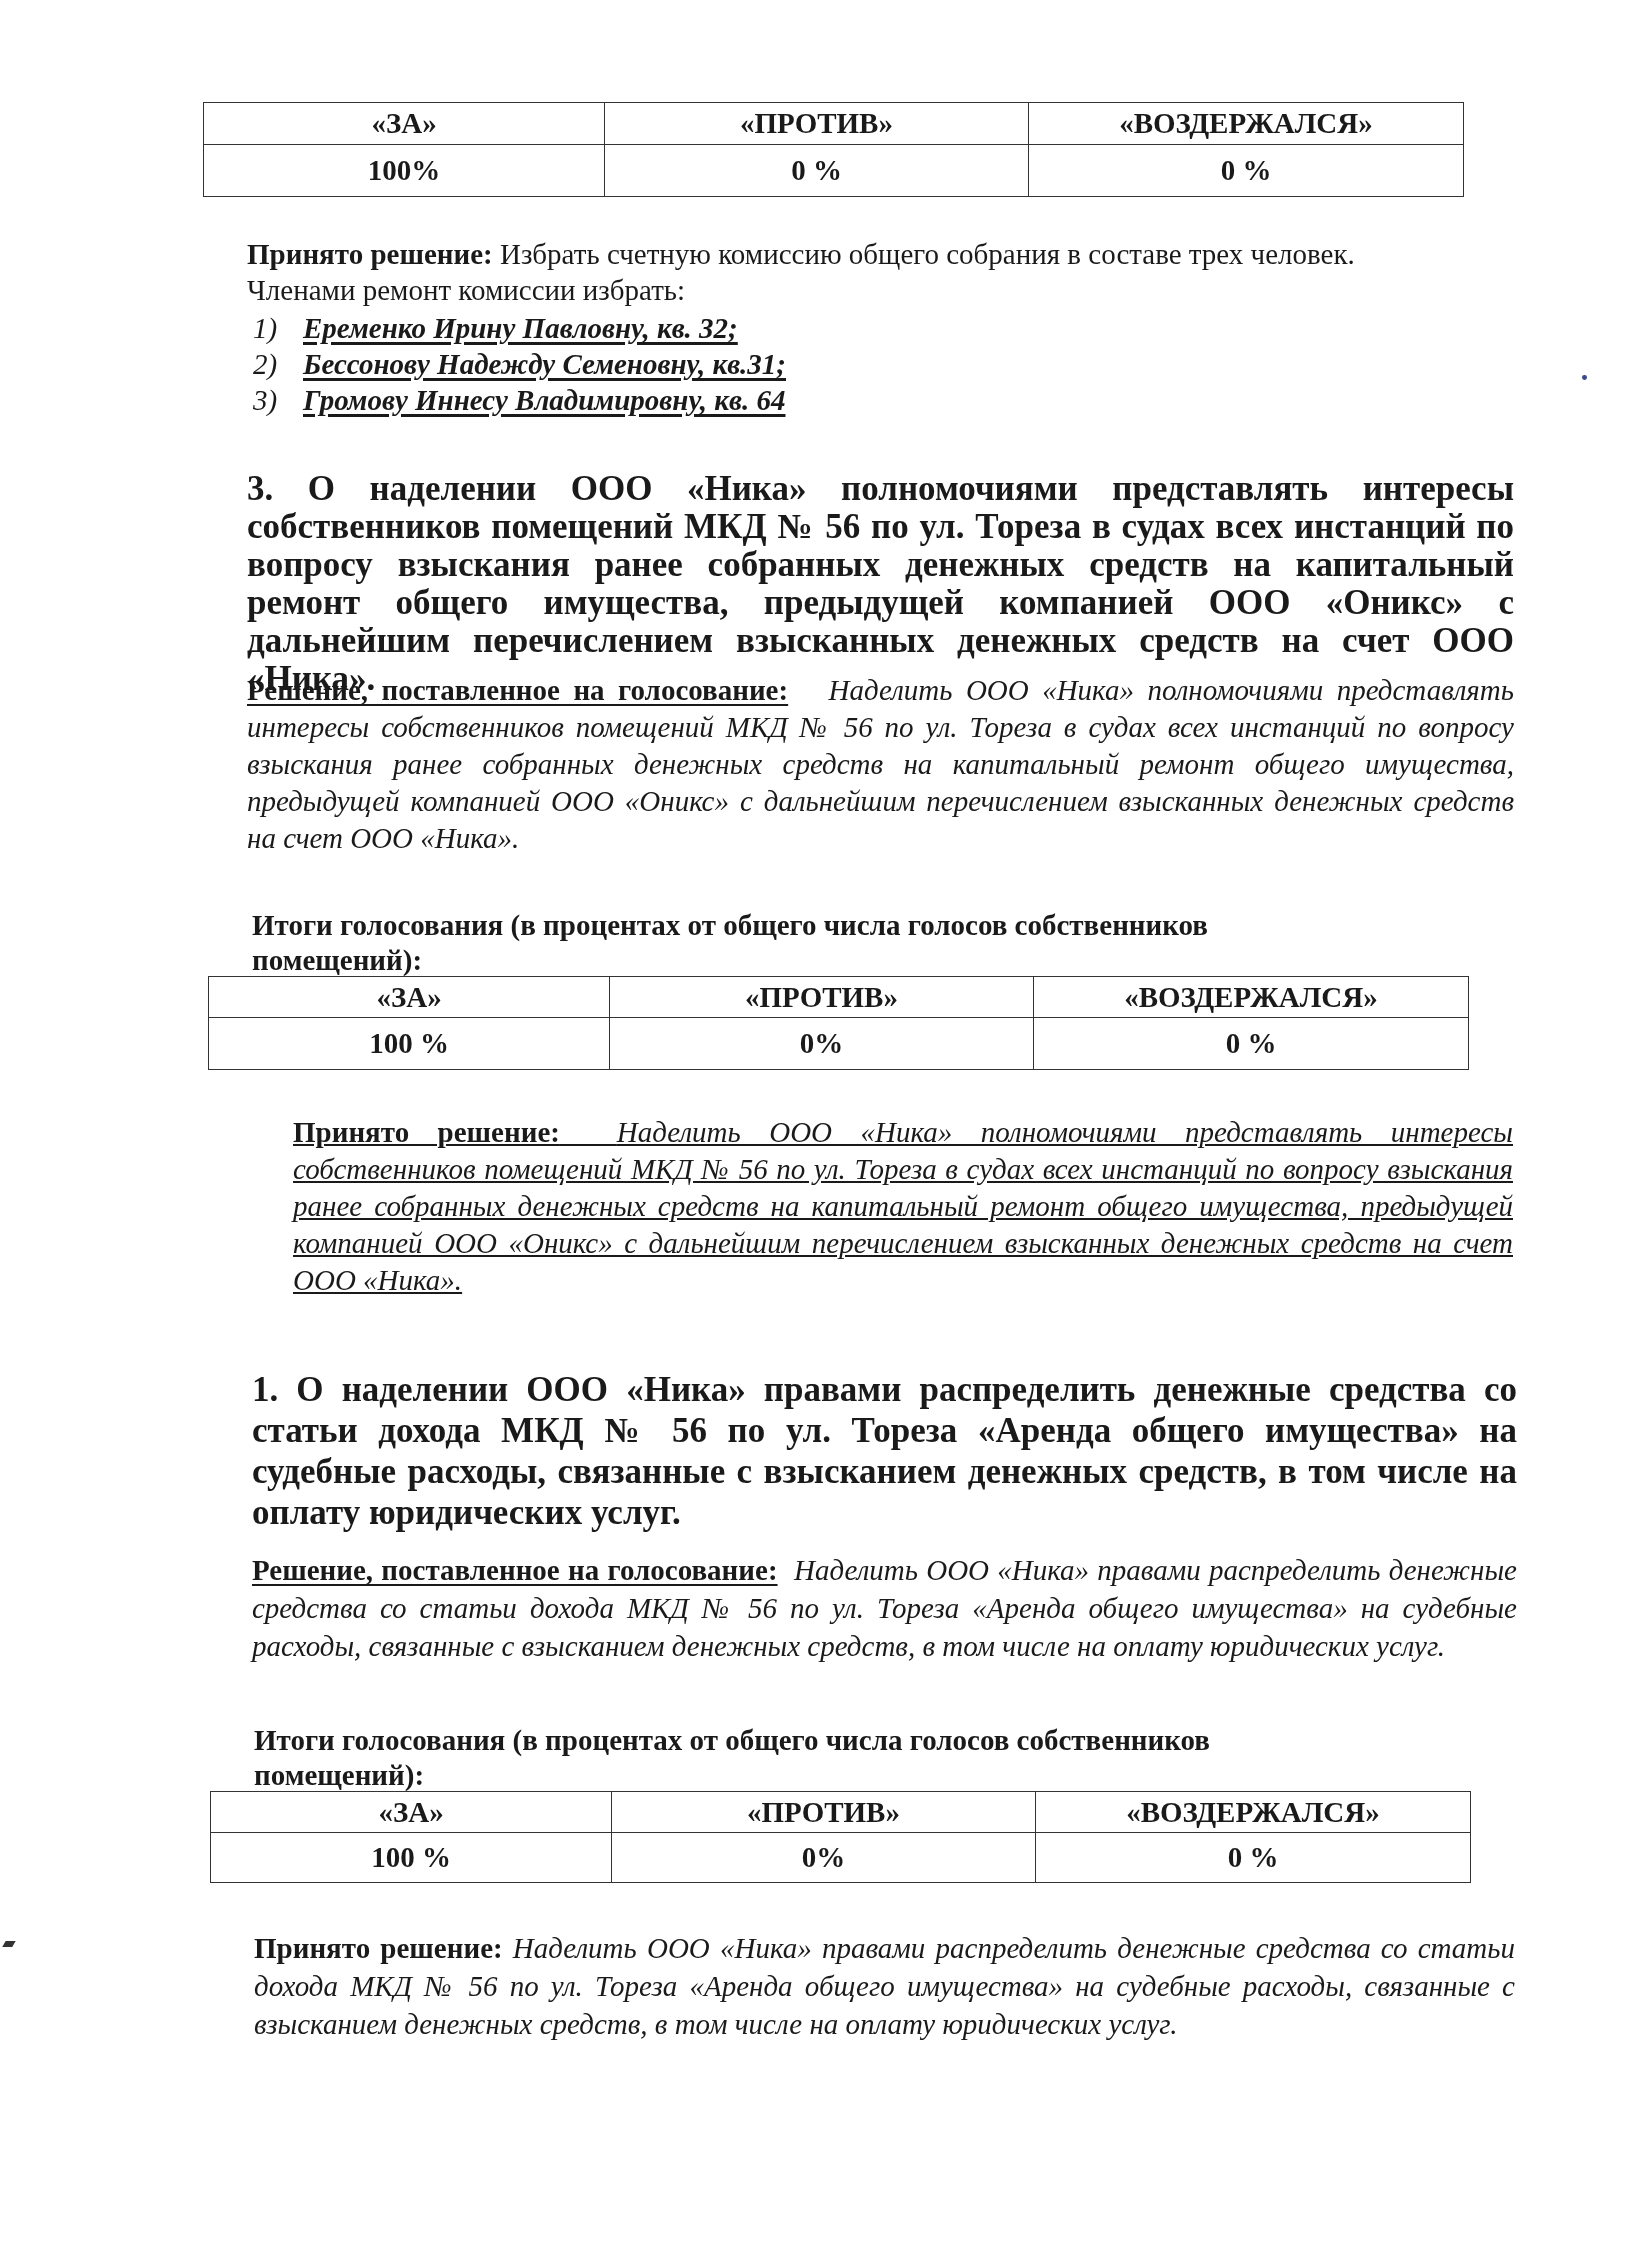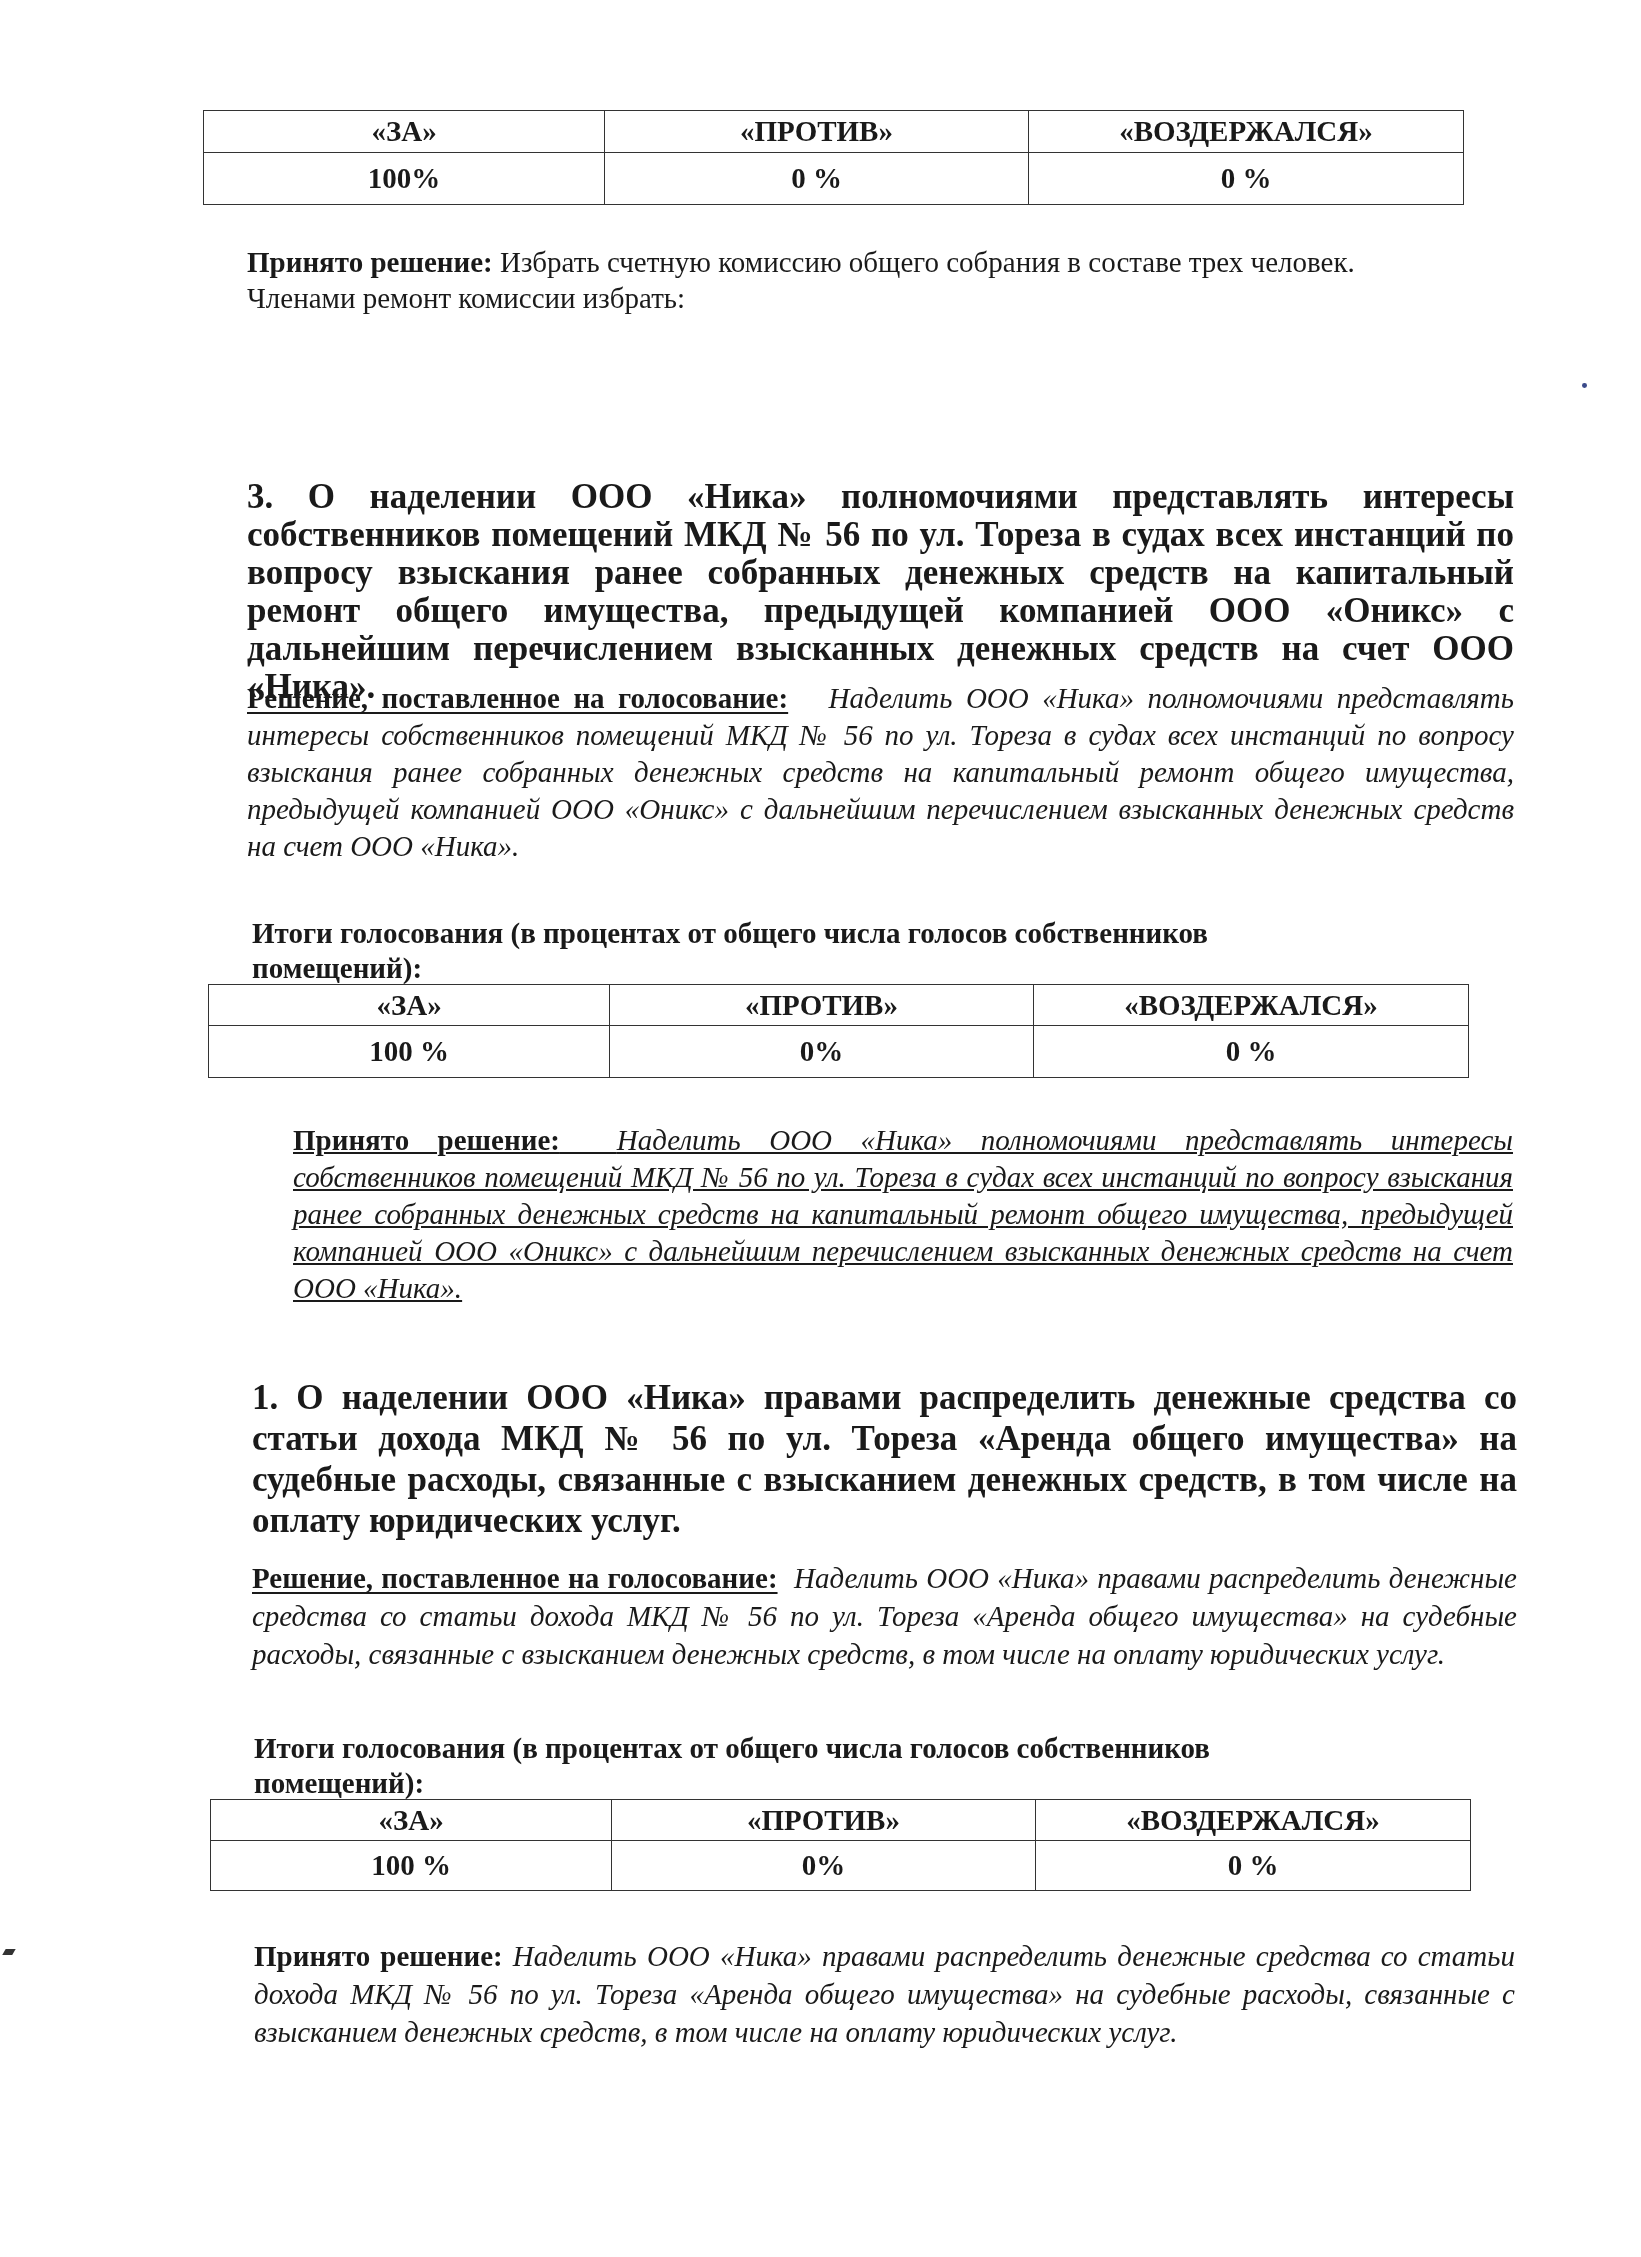--- a/index.html
+++ b/index.html
@@ -1,20 +1,20 @@
 <!DOCTYPE html>
 <html><head>
 <meta charset="utf-8">
 <style>
   html, body { margin: 0; padding: 0; background: #ffffff; }
   body {
     width: 1641px; height: 2257px; position: relative; overflow: hidden;
     font-family: "Liberation Serif", serif; color: #1a1a1a;
   }
-  .page { position: absolute; left: 0; top: 16px; width: 1641px; height: 2017px; }
+  .page { position: absolute; left: 0; top: 8px; width: 1641px; height: 2017px; }
   .abs { position: absolute; margin-left: 44px; }
   table.vote {
     position: absolute; border-collapse: collapse; table-layout: fixed;
     font-family: "Liberation Serif", serif; font-weight: bold; font-size: 29px;
   }
   table.vote td {
     border: 1.9px solid #333; text-align: center; vertical-align: middle; padding: 0;
   }
   .bold { font-weight: bold; }
   .ital { font-style: italic; }
@@ -46,20 +46,25 @@
       <td>0 %</td>
       <td>0 %</td>
     </tr>
   </tbody>
     </table>
 
   <div class="abs txt" style="left:203px; top:227px; width:1265px;">
     <span class="bold">Принято решение:</span><span> Избрать счетную комиссию общего собрания в составе трех человек.</span>
   </div>
   <div class="abs txt" style="left:203px; top:263px;">Членами ремонт комиссии избрать:</div>
+  <ol class="members abs" style="left:253px; top:302px;">
+    <li><span class="num">1)</span><span class="name">Еременко Ирину  Павловну, кв. 32;</span></li>
+    <li><span class="num">2)</span><span class="name">Бессонову Надежду Семеновну, кв.31;</span></li>
+    <li><span class="num">3)</span><span class="name">Громову Иннесу Владимировну, кв. 64</span></li>
+  </ol>
 
   <div class="abs heading" style="left:203px; top:462px; width:1267px;">3. О наделении ООО «Ника» полномочиями представлять интересы собственников помещений МКД № 56 по ул. Тореза в судах всех инстанций по вопросу взыскания ранее собранных денежных средств на капитальный ремонт общего имущества, предыдущей компанией ООО «Оникс»  с дальнейшим перечислением взысканных денежных средств на счет ООО «Ника».</div>
 
   <div class="abs txt just" style="left:203px; top:664px; width:1267px; line-height:37px;">
     <span class="bold under">Решение, поставленное на голосование:</span>&nbsp;&nbsp;
     <span class="ital">Наделить ООО «Ника» полномочиями представлять интересы собственников помещений МКД № 56 по ул. Тореза в судах всех инстанций по вопросу взыскания ранее собранных денежных средств на капитальный ремонт общего имущества, предыдущей компанией ООО «Оникс»  с дальнейшим перечислением взысканных денежных средств на счет ООО «Ника».</span>
   </div>
 
   <div class="abs txt bold" style="left:208px; top:900px; width:1062px; line-height:35px;">Итоги голосования (в процентах от общего числа голосов собственников помещений):</div>
 

